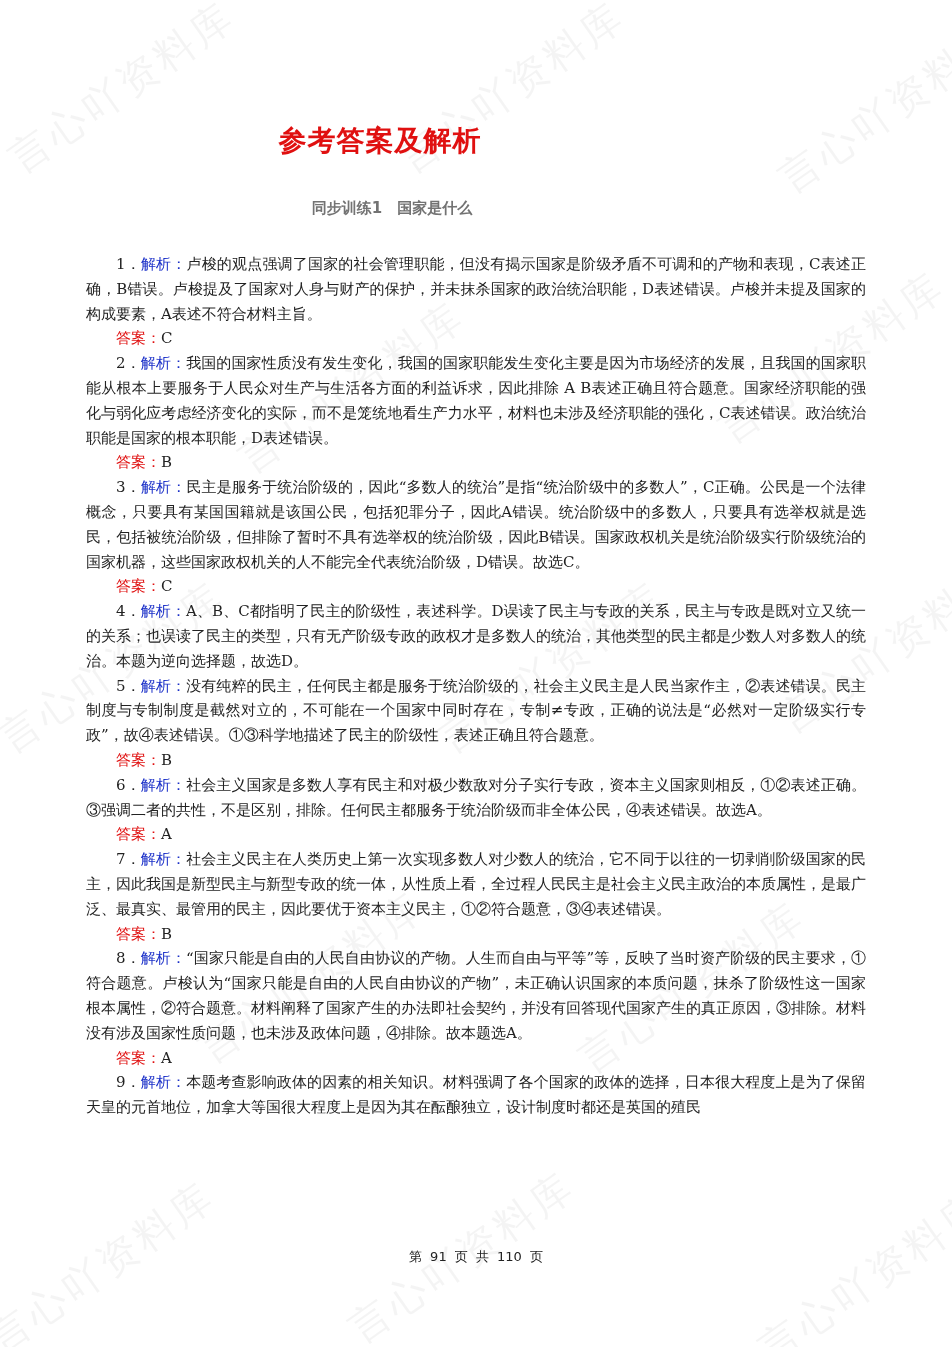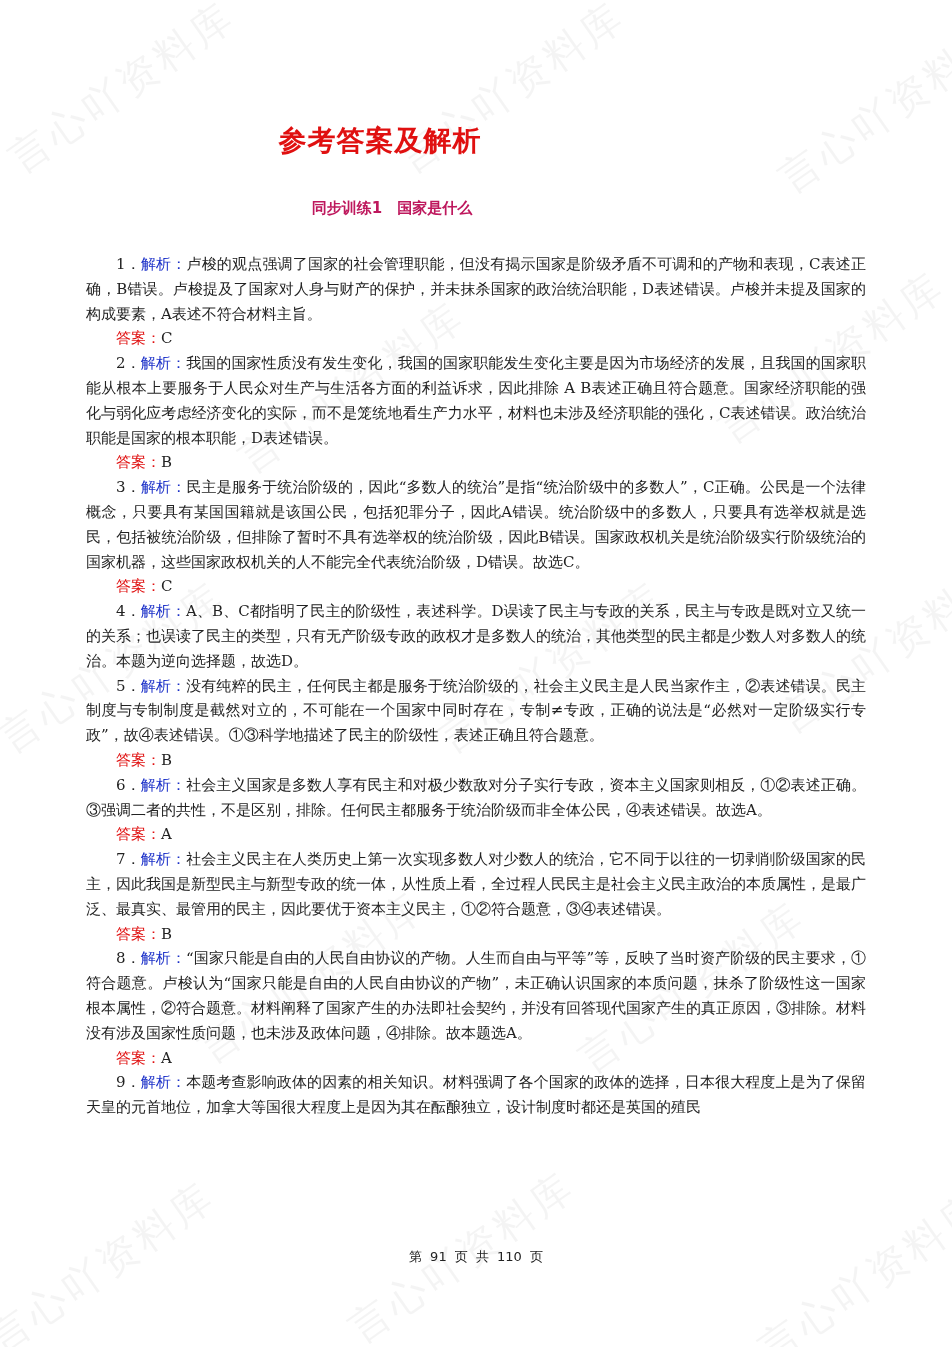--- a/index.html
+++ b/index.html
@@ -16,21 +16,21 @@
     transform: rotate(-35deg); white-space: nowrap; letter-spacing: 4px;
   }
   .page-title {
     position: absolute; top: 122px; left: 0; width: 760px; text-align: center;
     font-family: "DejaVu Sans", sans-serif; font-size: 28px; font-weight: bold;
     color: #e01010; z-index: 1; letter-spacing: 1px;
   }
   .section-title {
     position: absolute; top: 199px; left: 0; width: 784px; text-align: center;
     font-family: "DejaVu Sans", sans-serif; font-size: 15px; font-weight: bold;
-    color: #be185d; z-index: 1;
+    color: #737373; z-index: 1;
   }
   .content {
     position: absolute; top: 252px; left: 86px; width: 780px; z-index: 1;
     font-size: 15px; line-height: 24.8px;
   }
   .para { text-indent: 30px; text-align: justify; margin: 0; }
   .answer { padding-left: 30px; margin: 0; }
   .qnum { color: #222; }
   .label-analysis { color: #1a2fc8; font-family: "DejaVu Sans", sans-serif; }
   .label-answer { color: #e01010; font-family: "DejaVu Sans", sans-serif; }

